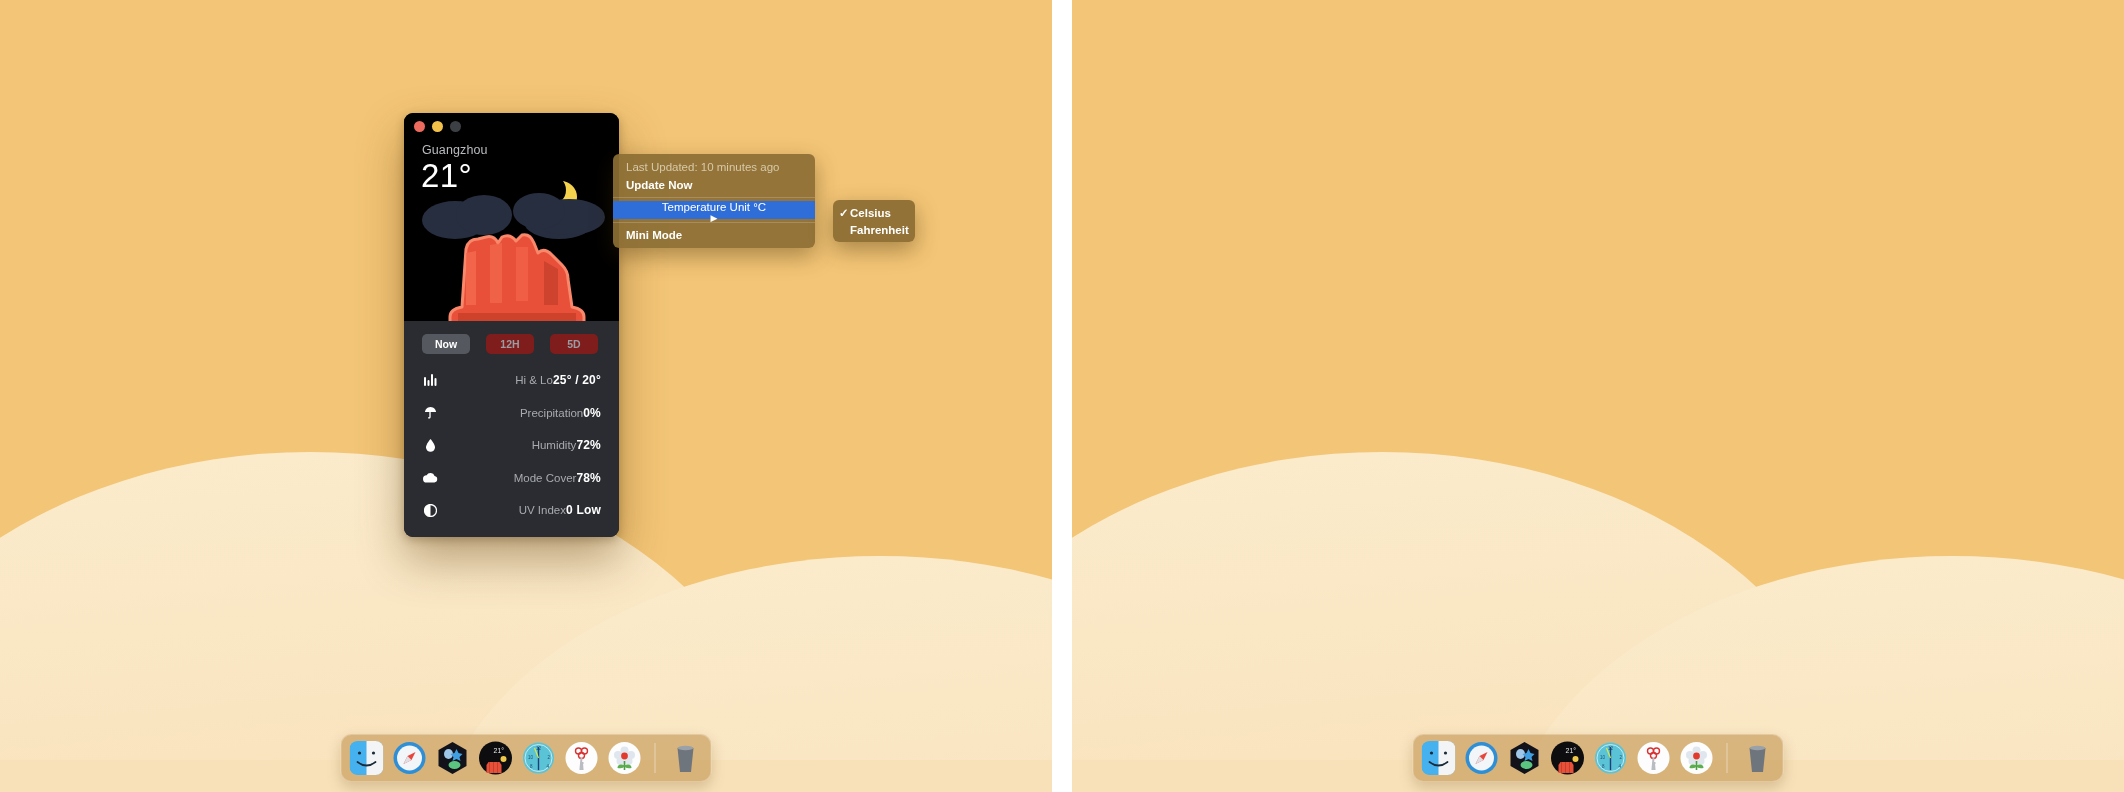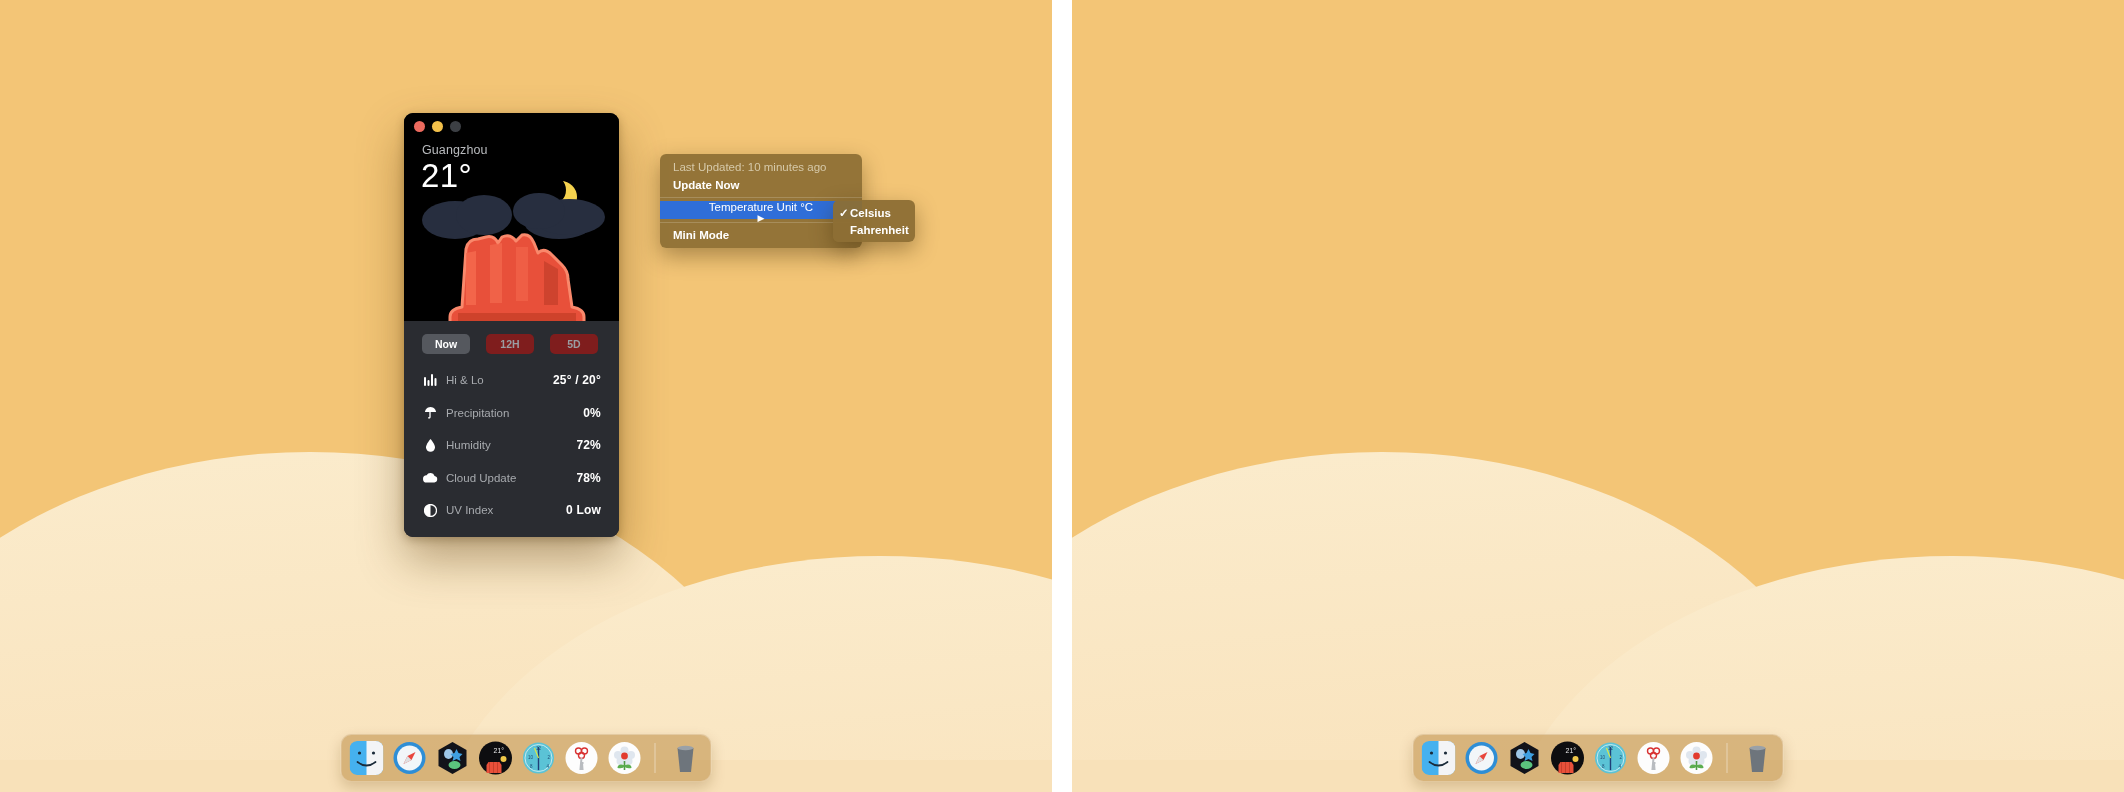--- a/index.html
+++ b/index.html
@@ -59,26 +59,26 @@
   .mesa { position:absolute; left:28px; bottom:-8px; width:196px; height:116px; z-index:5; }
 
   .tabs { display:flex; gap:16px; padding:13px 18px 10px 18px; background:#2a2c31; }
   .tab { flex:0 0 auto; width:48px; height:20px; border-radius:5px; background:#7f1d1d;
          color:#9a9da2; font-size:10.5px; display:flex; align-items:center; justify-content:center; font-weight:600; }
   .tab.active { background:#55585e; color:#fff; }
 
   .rows { background:#2a2c31; padding:0 18px 10px 18px; }
   .row { display:flex; align-items:center; height:32.5px; }
   .row .ic { width:16px; height:14px; margin-right:8px; display:flex; align-items:center; justify-content:center; }
-  .row .lb { font-size:11.5px; color:#a7aaae; flex:1; }
+  .row .lb { font-size:11.5px; color:#a7aaae; flex:1;text-align:right; }
   .row .vl { font-size:12px; color:#fff; font-weight:700; letter-spacing:.2px; }
 
   
   .ctx {
-    position:absolute; left:660px; top:154px; width:202px; z-index:50;
+    position:absolute; left:613px; top:154px; width:202px; z-index:50;
     background:rgba(140,110,52,.93); border-radius:6px; padding:4px 0;
     box-shadow:0 8px 22px rgba(60,40,5,.40);
   }
   .ctx .mi { height:18px; display:flex; align-items:center; padding:0 13px;
              font-size:11.5px; color:#ffffff; }
   .ctx .mi.dim { color:#d6c9a9; }
   .ctx .mi.bold { font-weight:700; }
   .ctx .mi.hl { background:#2f6ed8; color:#fff; justify-content:space-between; font-weight:400;flex-direction:column; }
   .ctx .sep { height:1px; background:rgba(255,255,255,.18); margin:3px 0; }
   .ctx .arrow { font-size:9px; }
@@ -176,21 +176,21 @@
           </span>
           <span class="lb">Humidity</span>
           <span class="vl">72%</span>
         </div>
         <div class="row">
           <span class="ic">
             <svg width="15" height="11" viewBox="0 0 15 11">
                 <path d="M3.6 10.5 A3.6 3.6 0 0 1 3.6 3.3 A4.4 4.4 0 0 1 11.6 4 A3.3 3.3 0 0 1 11.4 10.5 Z" fill="#fff"></path>
               </svg>
           </span>
-          <span class="lb">Cloud Update</span>
+          <span class="lb">Mode Cover</span>
           <span class="vl">78%</span>
         </div>
         <div class="row">
           <span class="ic">
             <svg width="13" height="13" viewBox="0 0 13 13">
                 <circle cx="6.5" cy="6.5" r="6" fill="none" stroke="#fff" stroke-width="1.3"></circle>
                 <path d="M6.5 0.5 A6 6 0 0 0 6.5 12.5 Z" fill="#fff"></path>
               </svg>
           </span>
           <span class="lb">UV Index</span>

